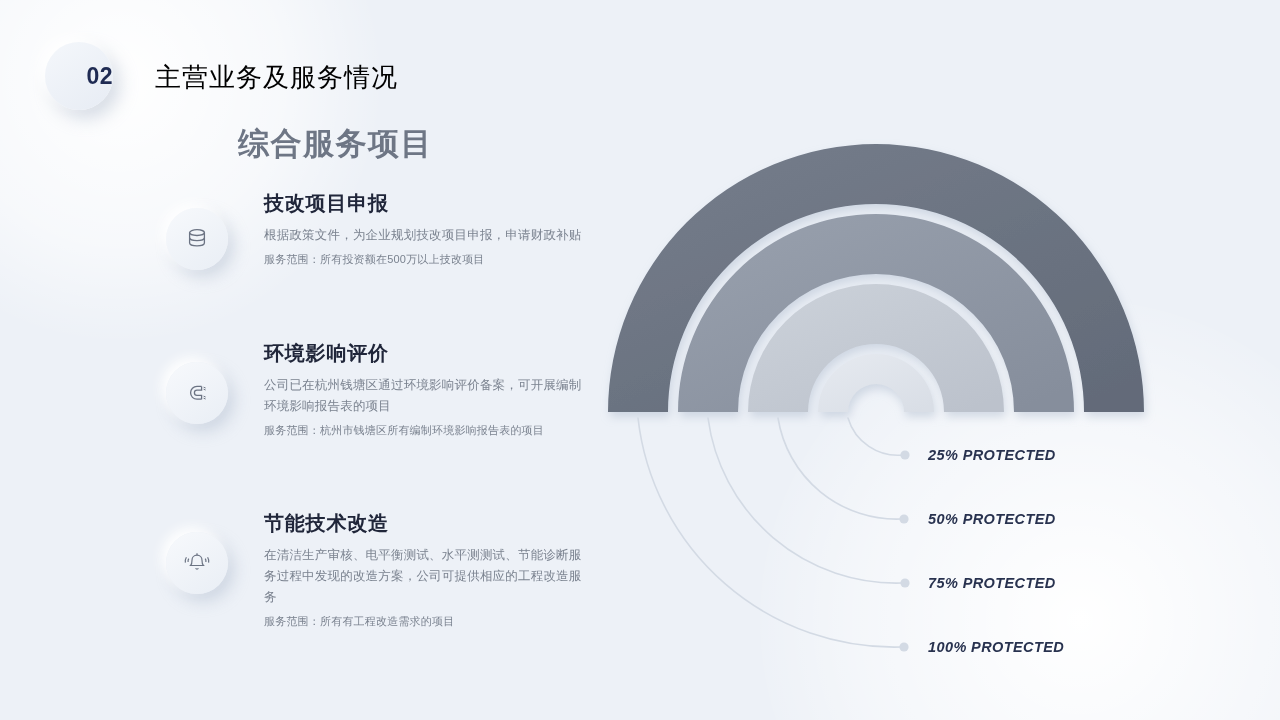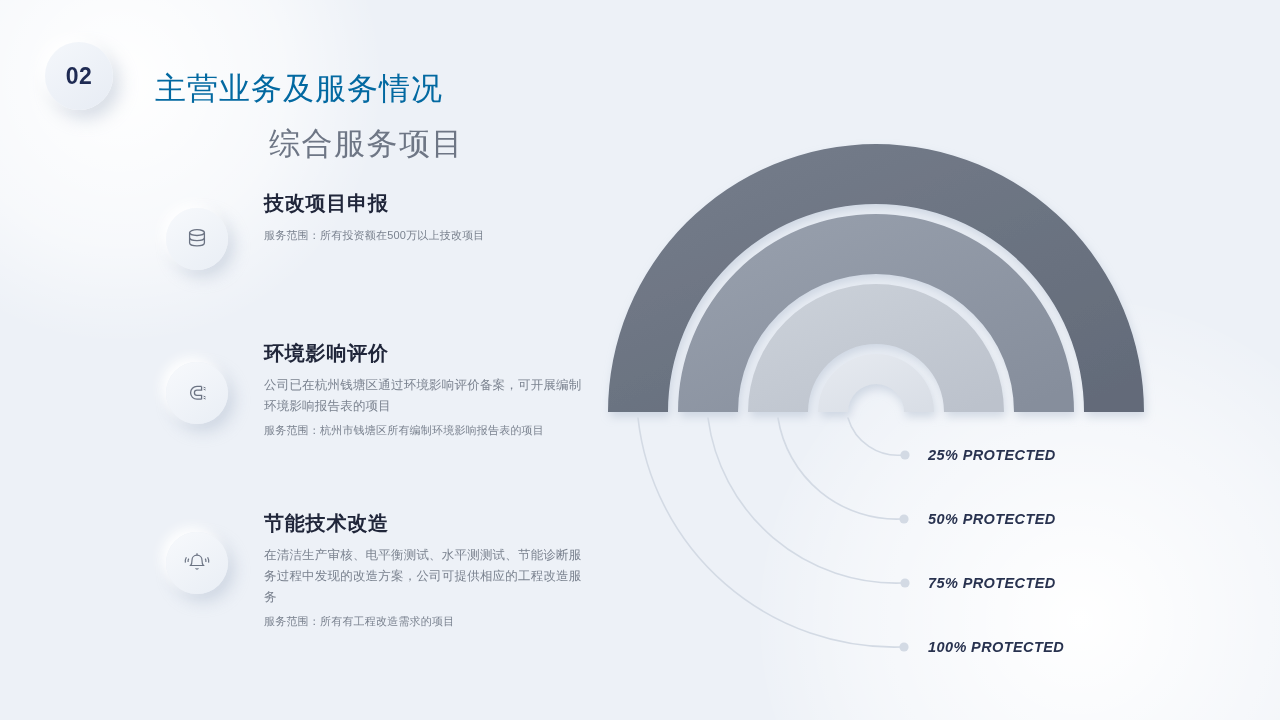--- a/index.html
+++ b/index.html
@@ -37,47 +37,46 @@
   .badge-02 {
     position: absolute;
     left: 45px; top: 42px;
     width: 68px; height: 68px;
     border-radius: 50%;
     background: linear-gradient(145deg, #f4f7fb 0%, #e7ecf4 100%);
     box-shadow: -6px -6px 14px rgba(255,255,255,0.95),
                  7px 8px 18px rgba(163,177,198,0.45);
     display: flex;
     align-items: center;
-    justify-content: center;
+    justify-content: flex-end;
   }
   .badge-02 span {
     font-size: 23px;
     font-weight: bold;
     color: #1f2b53;
     letter-spacing: 0.5px;
   }
 
   .section-title {
     position: absolute;
-    left: 155px; top: 68px;
-    font-size: 31px;
-    color: #0369a1;
+    left: 155px; top: 60px;
+    font-size: 26px;
+    color: #000000;
     letter-spacing: 1px;
     white-space: nowrap;
   }
 
   .block-title {
     position: absolute;
     left: 238px; top: 123px;
     font-size: 31px;
-    font-weight: normal;
+    font-weight: bold;
     color: #6e7685;
     letter-spacing: 1.5px;
     white-space: nowrap;
-    margin-left: 31px;
   }
 
   
   .item-list {
     position: absolute;
     left: 0; top: 190px;
     width: 600px;
   }
   .svc-item {
     position: relative;
@@ -165,20 +164,21 @@
   <div class="svc-item i0">
     <div class="icon-disc">
       <svg width="26" height="26" viewBox="0 0 26 26" fill="none" stroke="#6b7383" stroke-width="1.3">
         <ellipse cx="13" cy="6.6" rx="7.4" ry="2.9"></ellipse>
         <path d="M5.6 6.6v5.2c0 1.6 3.3 2.9 7.4 2.9s7.4-1.3 7.4-2.9V6.6"></path>
         <path d="M5.6 11.8V17c0 1.6 3.3 2.9 7.4 2.9s7.4-1.3 7.4-2.9v-5.2"></path>
       </svg>
     </div>
     <div class="svc-text">
       <div class="svc-title">技改项目申报</div>
+      <div class="svc-desc">根据政策文件，为企业规划技改项目申报，申请财政补贴</div>
       <div class="svc-scope">服务范围：所有投资额在500万以上技改项目</div>
     </div>
   </div>
 
   <div class="svc-item i2">
     <div class="icon-disc">
       <svg width="28" height="26" viewBox="0 0 28 26" fill="none" stroke="#6b7383" stroke-width="1.3">
         <path d="M18.6 6.4H14c-3.6 0-6.4 2.8-6.4 6.4S10.4 19.2 14 19.2h4.6"></path>
         <path d="M18.6 6.4v3.8H14c-1.4 0-2.6 1.2-2.6 2.6S12.6 15.4 14 15.4h4.6v3.8"></path>
         <path d="M20.6 7.2l2 .8M20.6 9.2l2 .8M20.6 16.2l2 .8M20.6 18.2l2 .8" stroke-width="1"></path>

